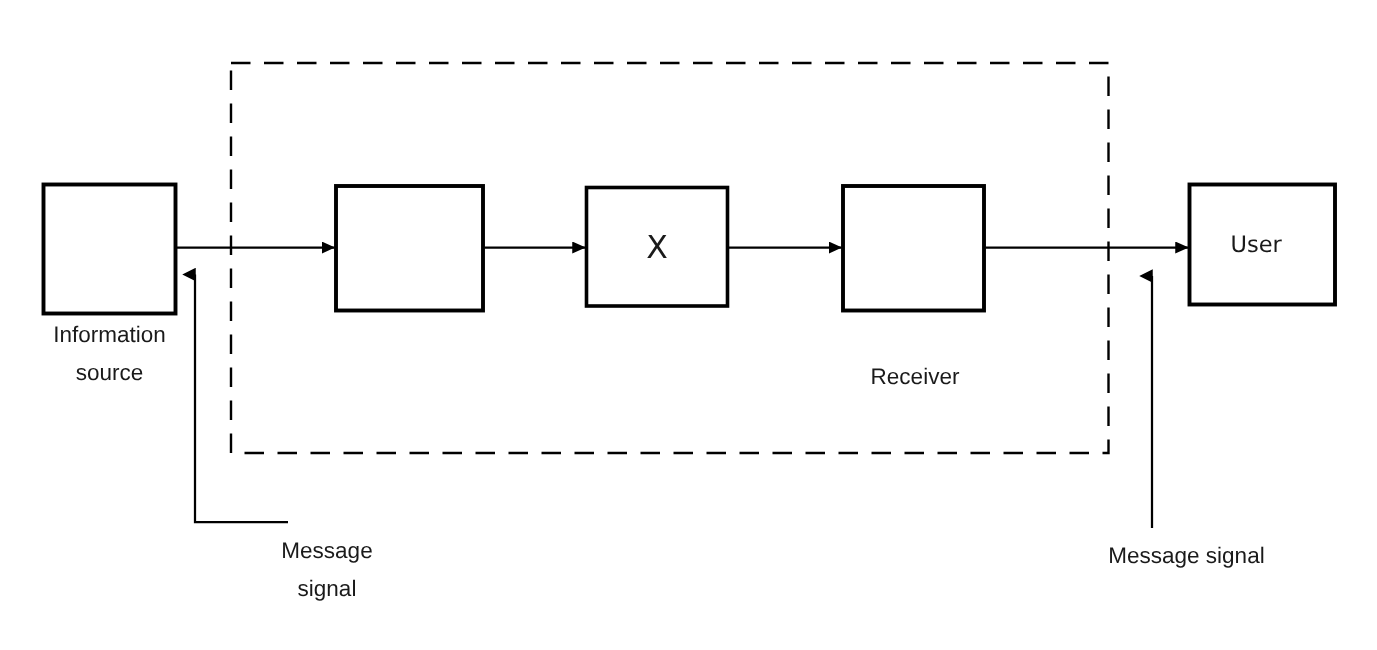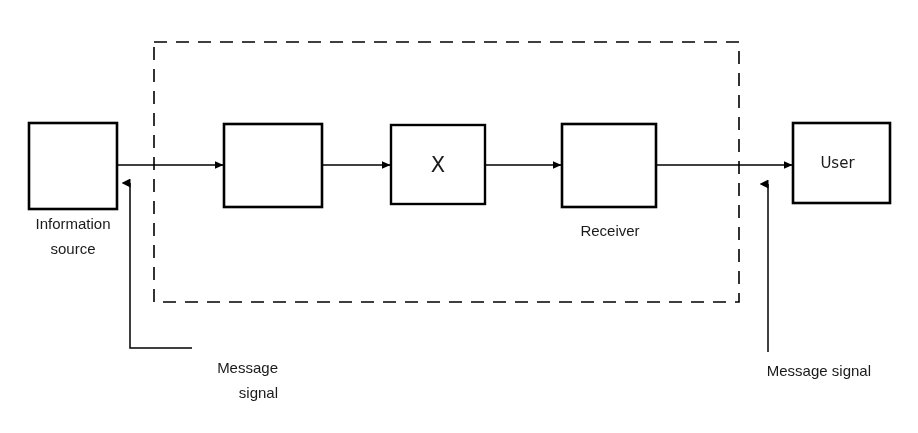--- a/index.html
+++ b/index.html
@@ -38,21 +38,21 @@
     font-size: 15px;
     text-align: center;
   }
   .x-text {
     position: absolute;
     color: #1a1a1a;
     font-family: "DejaVu Sans", sans-serif;
     font-size: 21px;
     text-align: center;
   }
-  .left-align { text-align: right; }
+  .left-align { text-align: center; }
 </style>
 </head>
 <body>
 
 <div id="canvas">
 
   <svg id="diagram-svg" viewBox="0 0 918 433" xmlns="http://www.w3.org/2000/svg">
     <defs>
       <marker id="arrowhead" markerWidth="9" markerHeight="8" refX="8.5" refY="4" orient="auto" markerUnits="userSpaceOnUse">
         <path d="M0,0 L9,4 L0,8 z" fill="#000000"></path>
@@ -88,20 +88,20 @@
   </svg>
 
   <div class="x-text" style="left:391px; top:153px; width:94px;">X</div>
 
   <div class="box-text" style="left:793px; top:154px; width:89px;">User</div>
 
   <div class="node-label" style="left:3px; top:211px; width:140px;">Information
 source</div>
 
 
-  <div class="node-label" style="left:540px; top:218px; width:140px;">Receiver</div>
+  <div class="node-label" style="left:540px; top:239px; width:140px;">Receiver</div>
 
   <div class="node-label left-align" style="left:158px; top:355px; width:120px;">Message
 signal</div>
 
   <div class="node-label left-align" style="left:711px; top:358px; width:160px;">Message signal</div>
 
 </div>
 
 </body></html>

